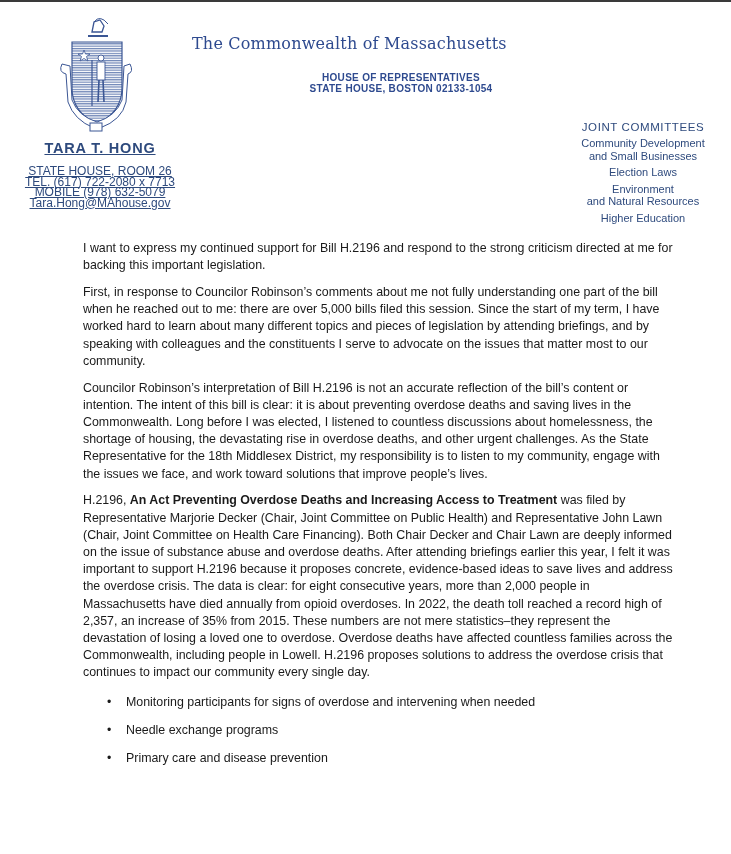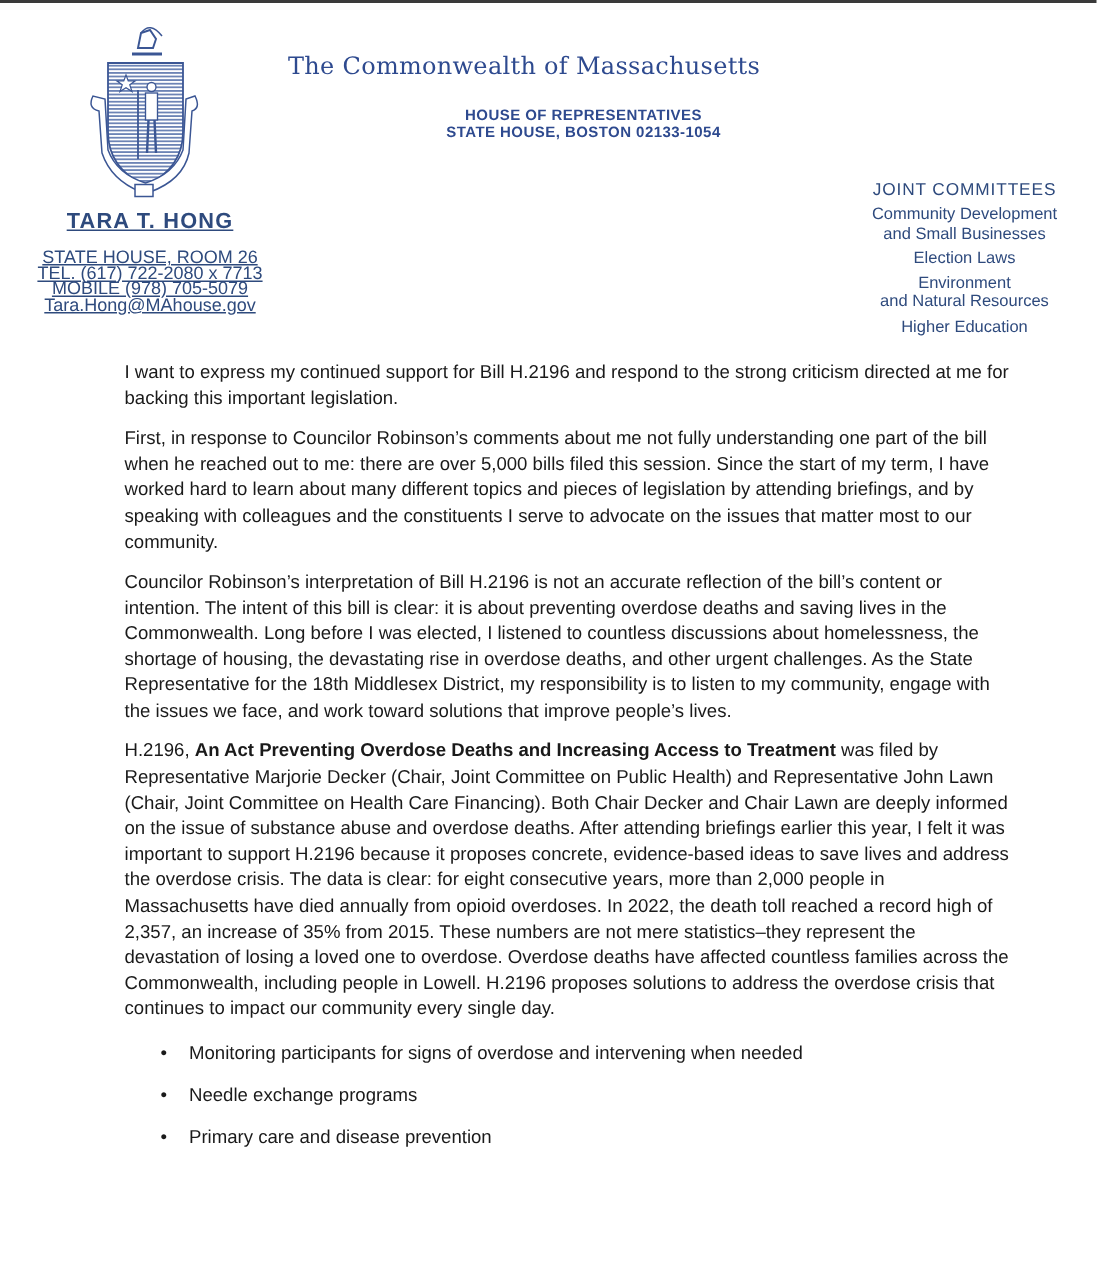--- a/index.html
+++ b/index.html
@@ -19,21 +19,21 @@
   .sender .title { font-weight: bold; font-size: 12px; letter-spacing: 0.6px; line-height: 14px; }
   .sender .district { font-size: 11px; letter-spacing: 0.4px; line-height: 13px; }
   .sender .contact { margin-top: 10px; font-size: 12px; line-height: 10.5px; }
 
   
   .commonwealth {
     position: absolute; left: 192px; top: 34px; width: 350px;
     font-family: "DejaVu Serif", serif; 
     font-size: 16px; color: #2e4a8f; letter-spacing: 0.2px; white-space: nowrap;
   }
-  .house { position: absolute; left: 244px; top: 72px; width: 290px; text-align: center; color: #2e4a8f; font-weight: bold; font-size: 10px; line-height: 11px; letter-spacing: 0.3px; }
+  .house { position: absolute; left: 256px; top: 72px; width: 290px; text-align: center; color: #2e4a8f; font-weight: bold; font-size: 10px; line-height: 11px; letter-spacing: 0.3px; }
 
   
   .committees { position: absolute; left: 568px; top: 120px; width: 150px; text-align: center; color: #2e4a7d; }
   .committees .heading { font-size: 11.5px; letter-spacing: 0.6px; line-height: 14px; margin-bottom: 3px; }
   .committees .item { font-size: 11px; line-height: 12.5px; margin-bottom: 4px; }
 
   
   .letter { position: absolute; left: 83px; top: 240px; width: 590px; color: #1a1a1a; font-family: "Liberation Sans", sans-serif; font-size: 12.4px; line-height: 17.2px; }
   .letter p { margin: 0 0 9.6px 0; }
   .letter .date { margin-bottom: 9.6px; }
@@ -77,21 +77,21 @@
 <div class="house">
   <div>HOUSE OF REPRESENTATIVES</div>
   <div>STATE HOUSE, BOSTON 02133-1054</div>
 </div>
 
 <div class="sender">
   <div class="name">TARA T. HONG</div>
   <div class="contact">
     <div>STATE HOUSE, ROOM 26</div>
     <div>TEL. (617) 722-2080 x 7713</div>
-    <div>MOBILE (978) 705-5079</div>
+    <div>MOBILE (978) 632-5079</div>
     <div>Tara.Hong@MAhouse.gov</div>
   </div>
 </div>
 
 <div class="committees">
   <div class="heading">JOINT COMMITTEES</div>
   <div class="item">
     <div>Community Development</div>
     <div>and Small Businesses</div>
   </div>

